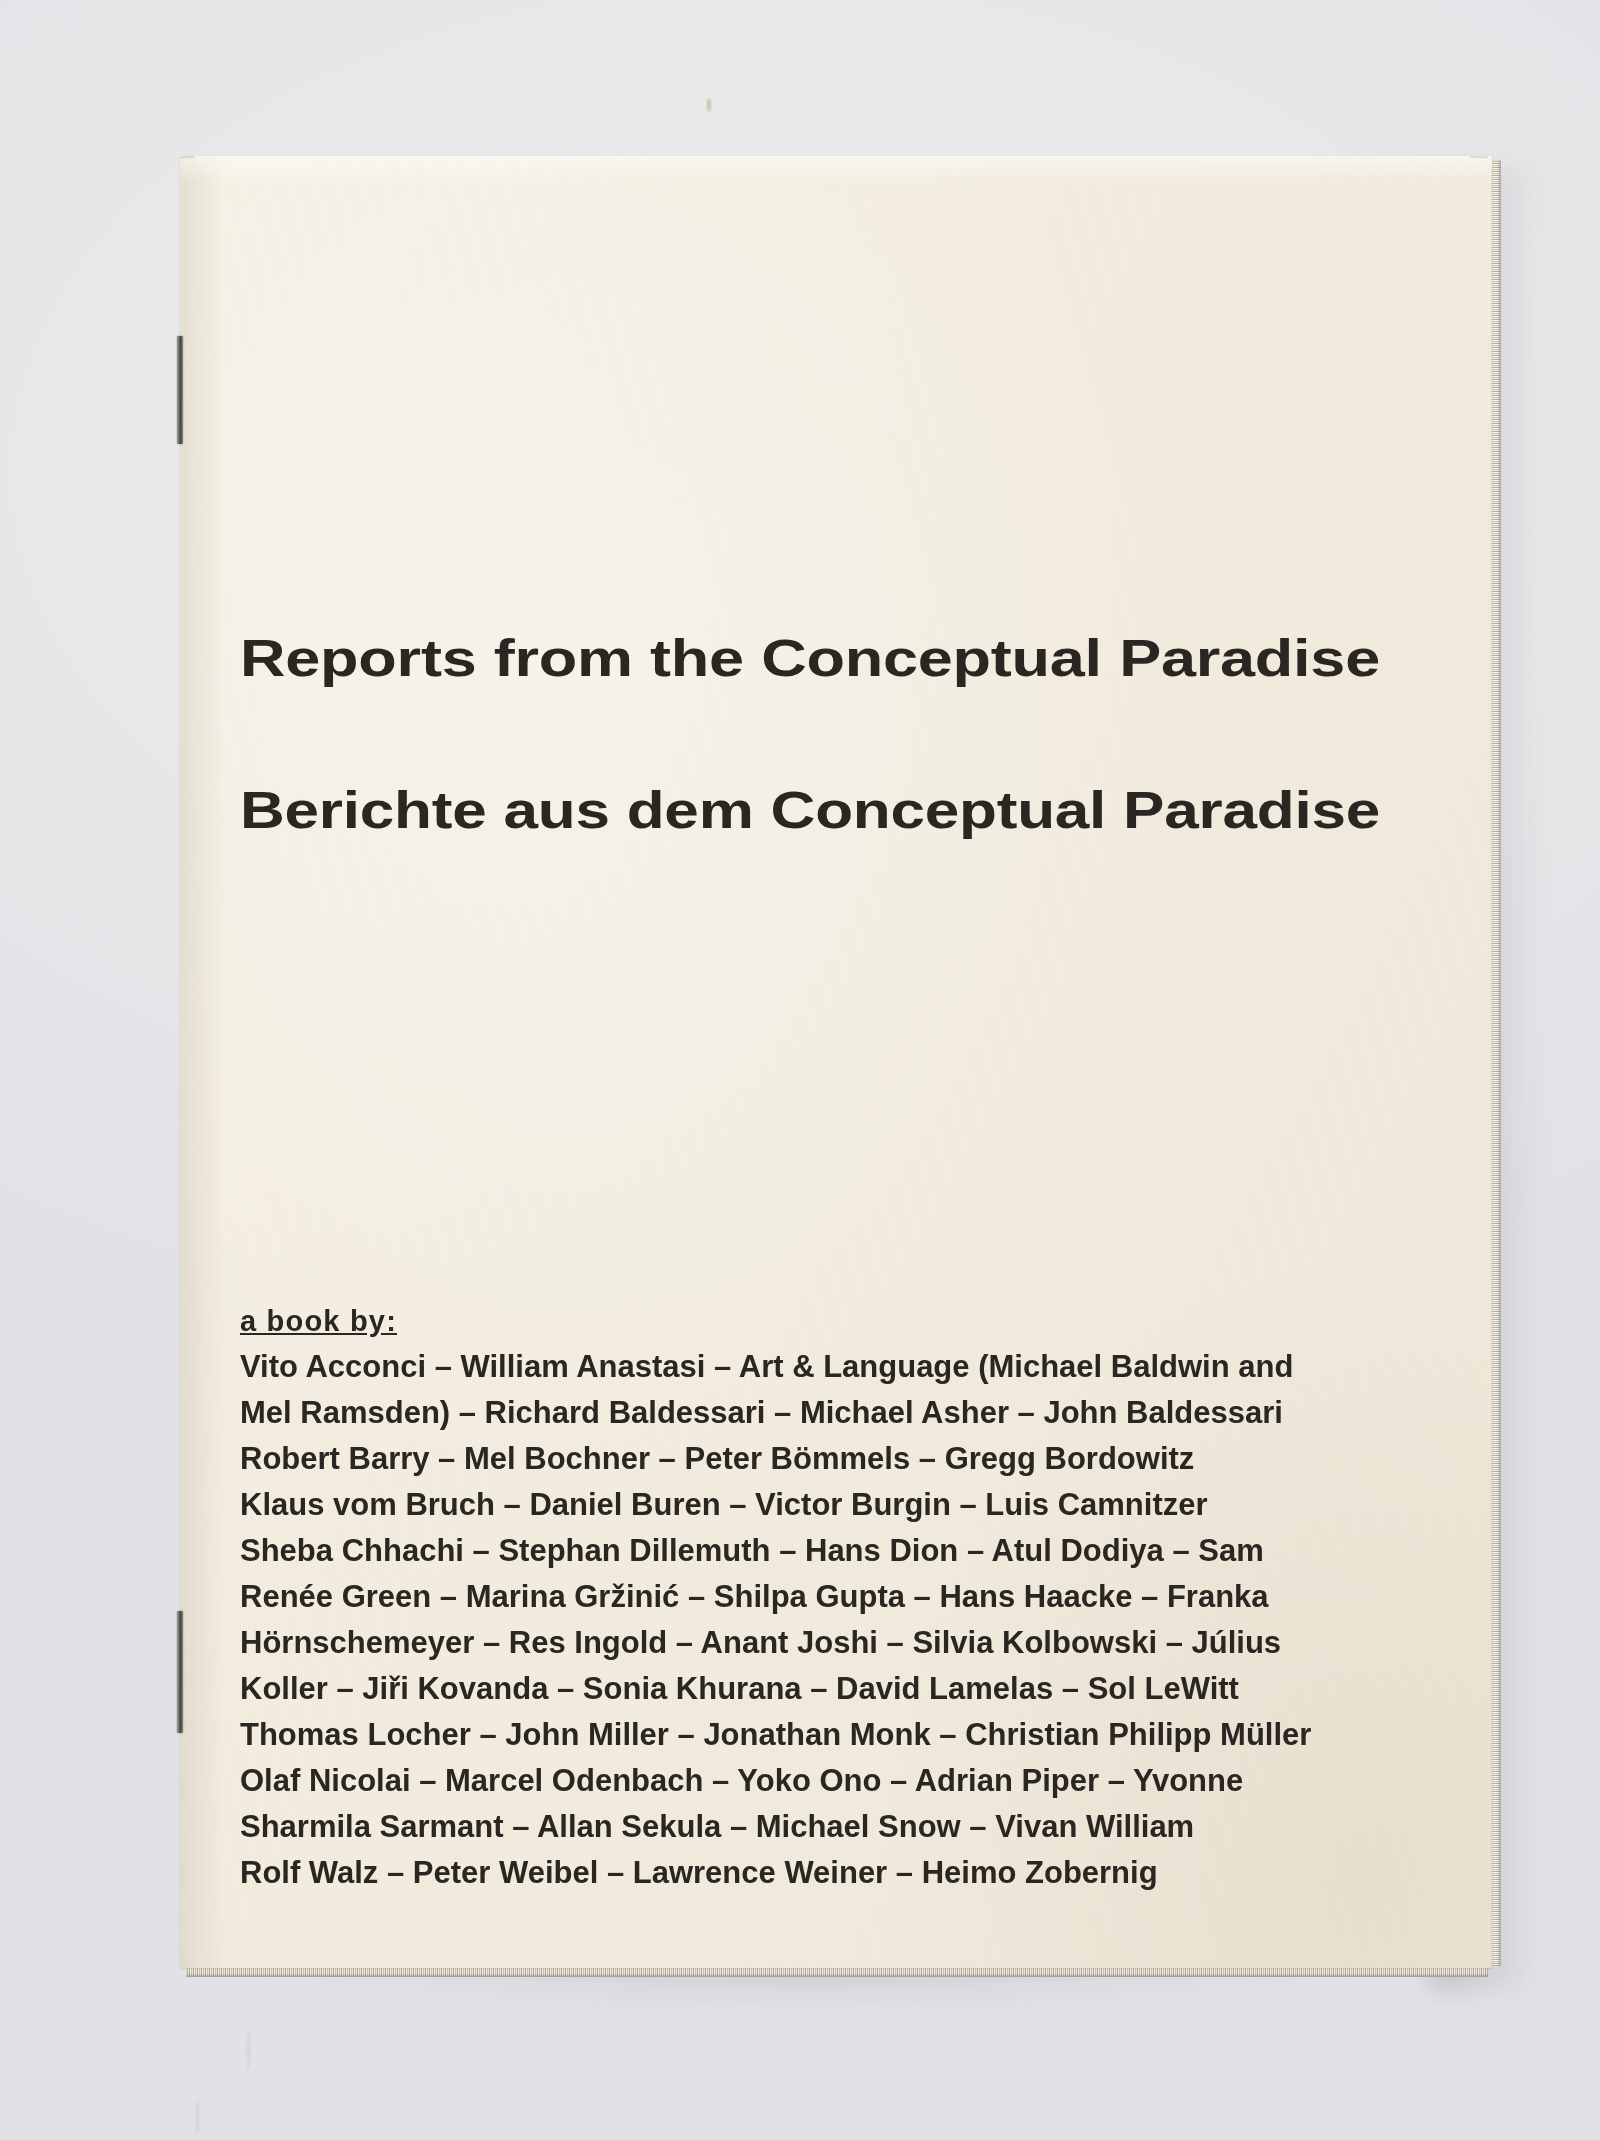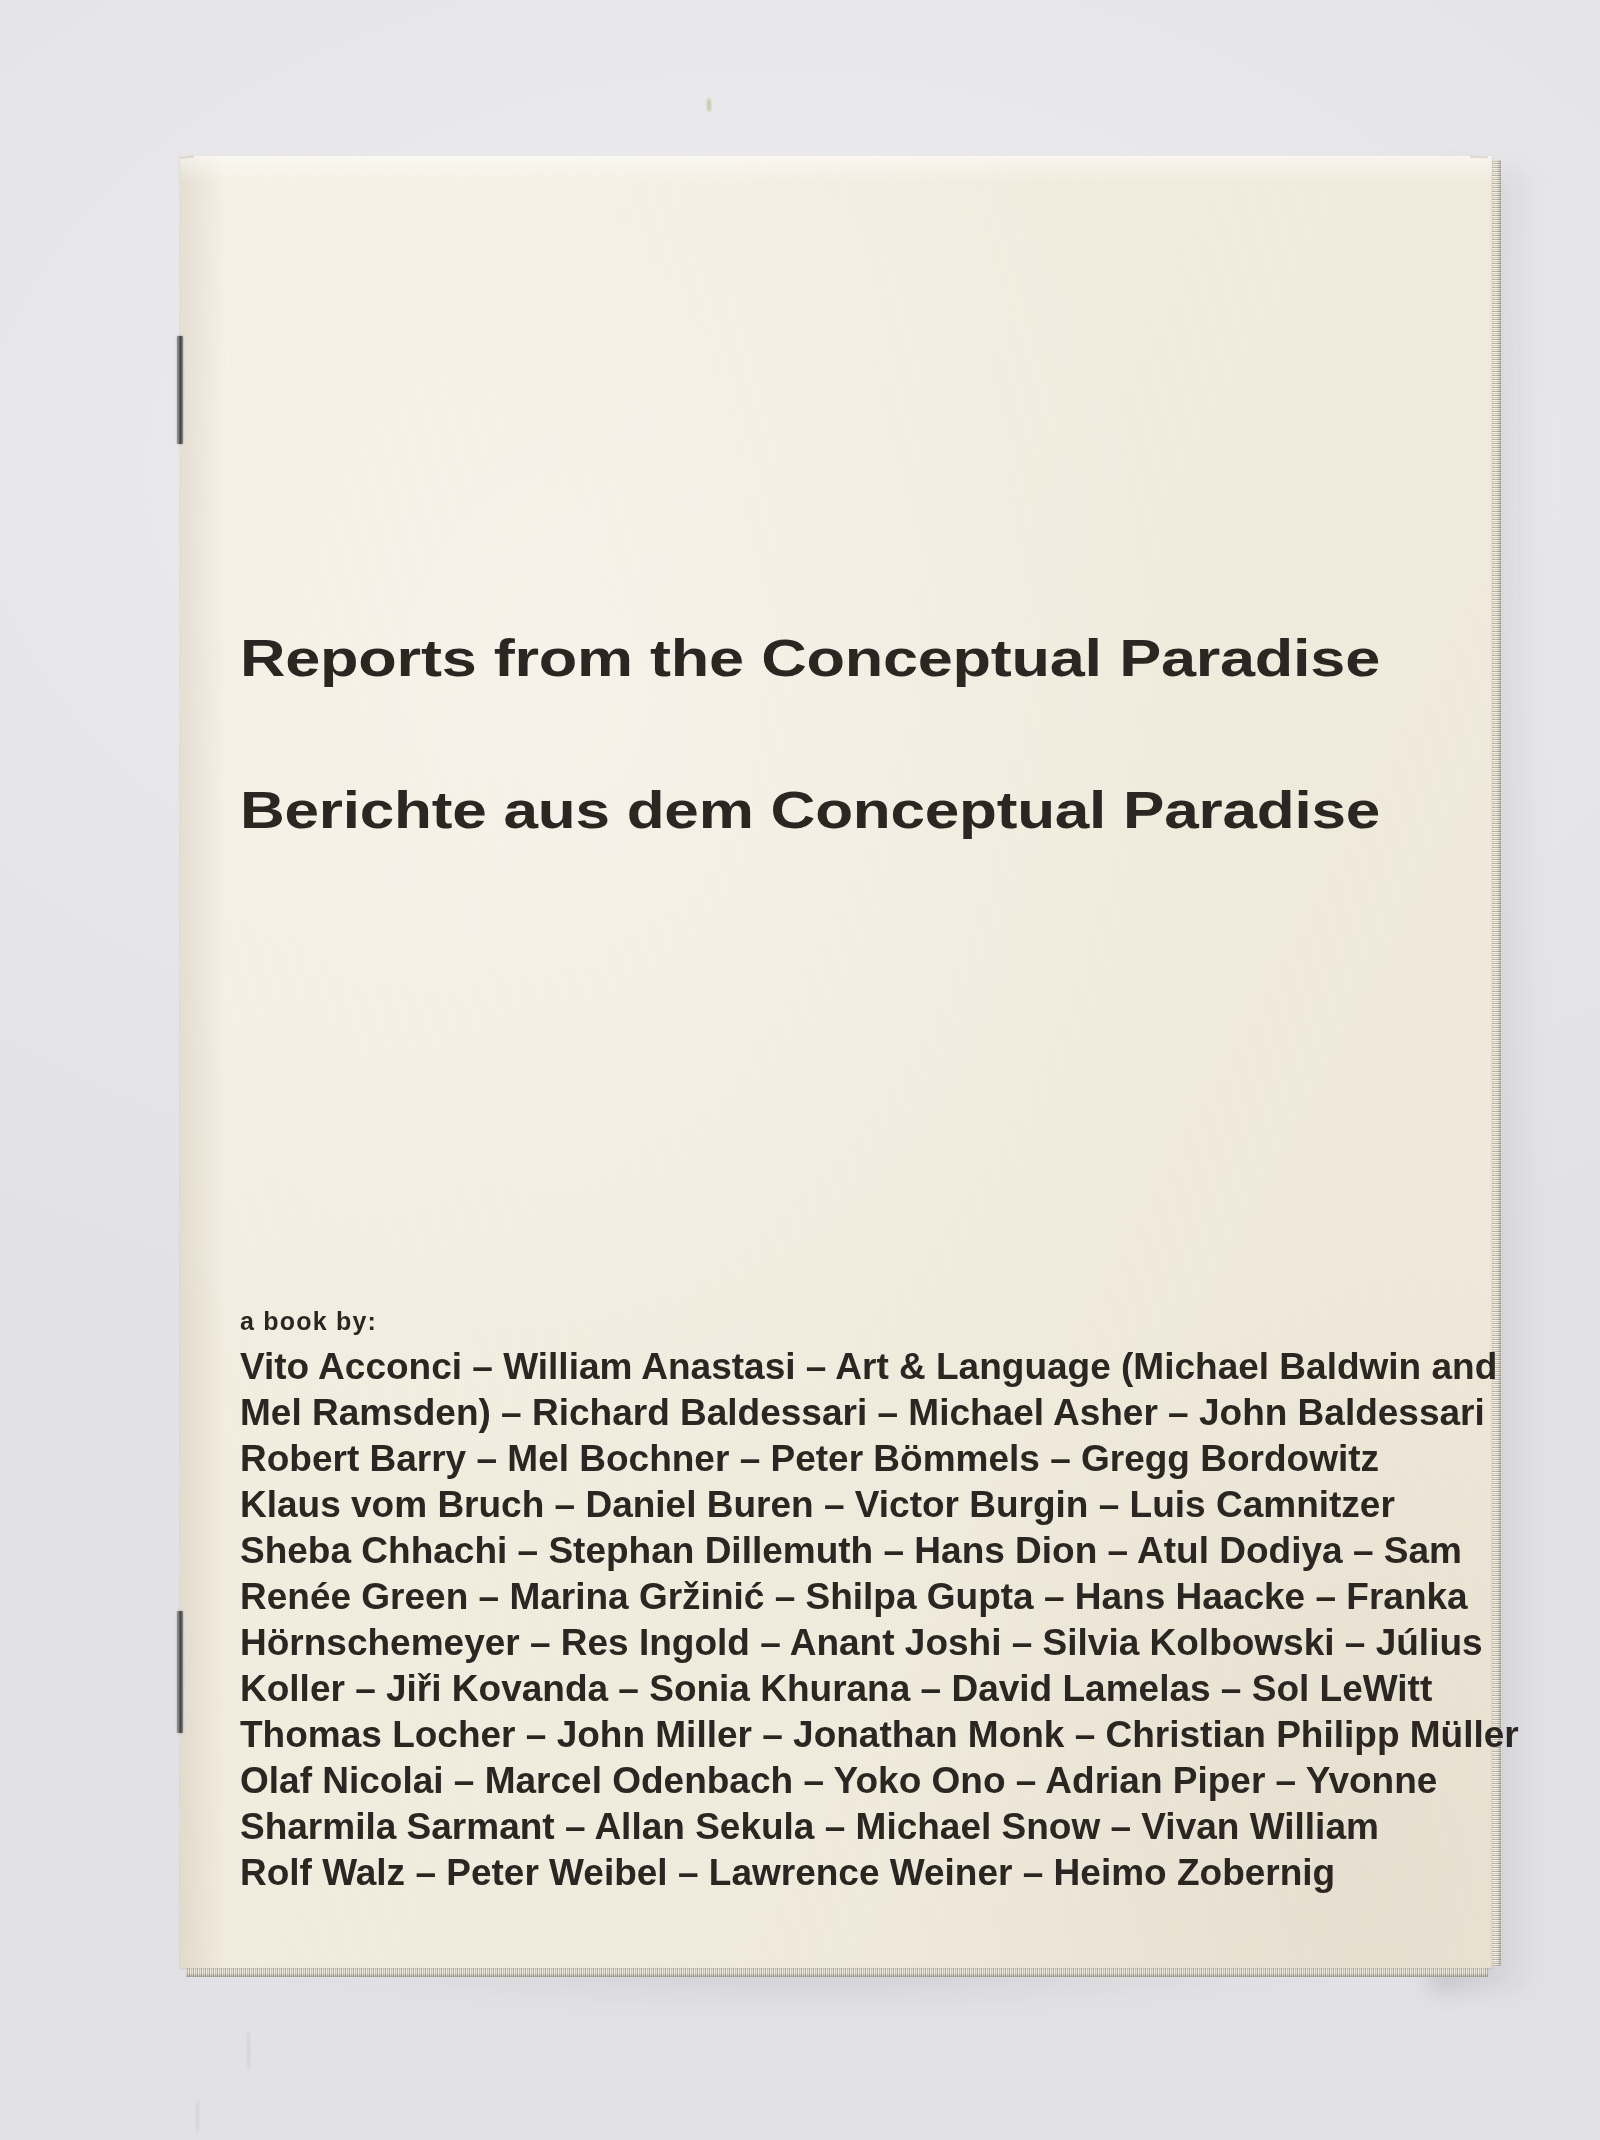--- a/index.html
+++ b/index.html
@@ -189,29 +189,30 @@
   #title-en { position: absolute; left: 0; top: 476px; }
   #title-de { position: absolute; left: 0; top: 628px; }
 
   #credits {
     position: absolute;
     left: 0;
     top: 1142px;
     width: 1140px;
   }
   #credits-lead {
-    font-size: 25px;
+    font-size: 29px;
     font-weight: 700;
     line-height: 46px;
     letter-spacing: 1.2px;
     color: #2b2621;
     white-space: nowrap;
+    text-decoration: underline;
   }
   .credit-line {
-    font-size: 37px;
+    font-size: 31px;
     font-weight: 700;
     line-height: 46px;
     letter-spacing: 0px;
     color: #2b2621;
     white-space: nowrap;
     
     display: block;
     width: 1140px;
     text-align: justify;
     text-align-last: justify;

